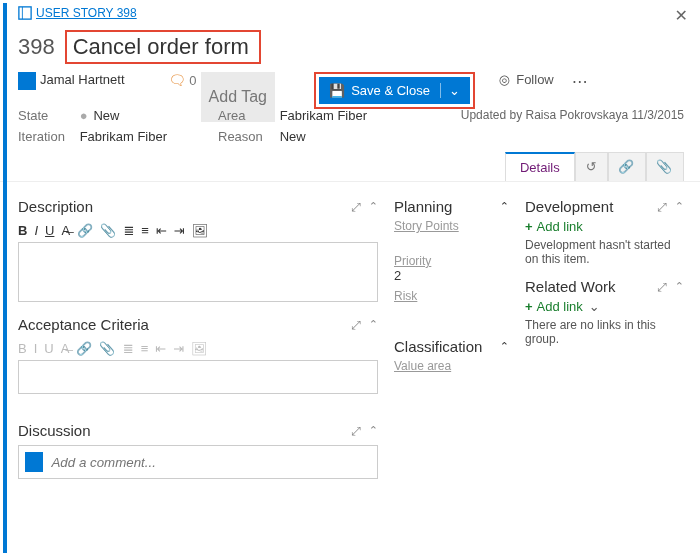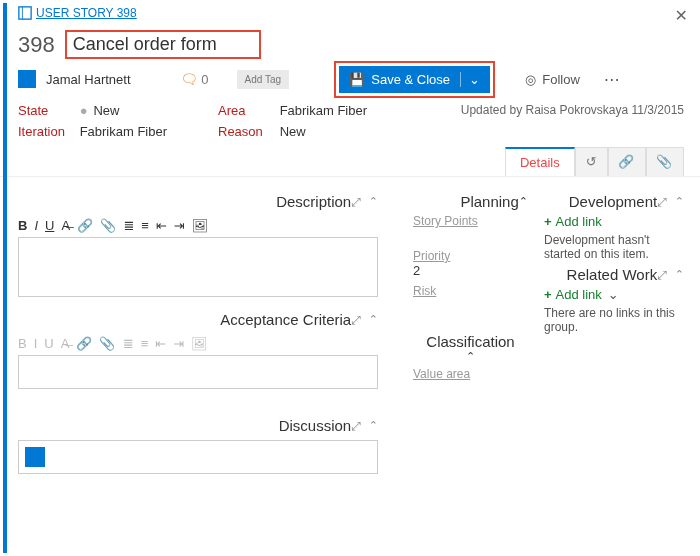--- a/index.html
+++ b/index.html
@@ -5,49 +5,49 @@
   * { box-sizing: border-box; margin: 0; padding: 0; font-family: "Segoe UI", Arial, sans-serif; }
   body { width: 700px; height: 556px; background: #fff; font-size: 13px; color: #333; position: relative; overflow: hidden;}
   .left-bar { position:absolute; left:3px; top:3px; width:4px; height:550px; background:#0078d4;}
   .header-top { display:flex; align-items:center; padding:0 16px 0 18px; height:26px;}
   .story-icon { width:14px; height:14px; margin-right:4px; }
   .story-link { color:#0078d4; text-decoration:underline; font-size:12px; }
   .close-x { position:absolute; right:12px; top:6px; font-size:16px; color:#666; cursor:pointer;}
   .title-row { display:flex; align-items:center; padding:4px 16px 4px 18px; }
   .id-num { font-size:22px; color:#555; margin-right:10px; }
   .title-box { border:2px solid #e34632; padding:2px 6px; }
-  .title-box input { border:none; font-size:18px; font-weight:400; color:#333; outline:none; width:180px; background:transparent;}
-  .meta-row { display:flex; align-items:center; padding:4px 16px 4px 18px; gap:10px; height:32px;}
+  .title-box input { border:none; font-size:22px; font-weight:400; color:#333; outline:none; width:180px; background:transparent;}
+  .meta-row { display:flex; align-items:flex-start; padding:4px 16px 4px 18px; gap:4px; height:32px;}
   .avatar { width:18px; height:18px; background:#0078d4; display:inline-block; }
   .assigned { font-size:13px; color:#333; }
   .comments { display:flex; align-items:center; gap:3px; color:#777; margin-left:40px;}
   .comments-ic { color:#e58f3c; font-size:14px;}
-  .addtag { background:#eaeaea; color:#777; padding:4px 8px; font-size:10px; margin-left:18px; cursor:pointer;}
+  .addtag { background:#eaeaea; color:#777; padding:16px 8px; font-size:16px; cursor:pointer;}
   .save-wrap { border:2px solid #e34632; padding:3px; margin-left:35px;}
   .save-btn { background:#0078d4; color:#fff; border:none; padding:6px 10px; font-size:13px; display:flex; align-items:center; gap:6px; cursor:pointer;}
   .save-btn .chev { border-left:1px solid rgba(255,255,255,.5); padding-left:8px; margin-left:4px;}
   .follow { display:flex; align-items:center; gap:6px; color:#555; font-size:13px; margin-left:20px; cursor:pointer;}
   .dots { margin-left:14px; color:#555; font-size:16px; cursor:pointer; letter-spacing:2px;}
   .info-row { display:flex; padding:8px 16px 0 18px; font-size:13px; color:#777;}
   .info-col { flex:0 0 200px; }
   .info-col.mid{flex:0 0 200px;}
   .info-col.right{flex:1; text-align:right; color:#666; font-size:12px;}
-  .label { color:#b91c1c; display:inline-block; width:58px;}
+  .label { color:#737373; display:inline-block; width:58px;}
   .val { color:#333; }
   .val.newdot::before{content:"●"; color:#aaa; margin-right:6px;}
   .info-row2 { padding-top:6px;}
   .tabs { display:flex; justify-content:flex-end; padding-right:16px; margin-top:8px; border-bottom:1px solid #eee;}
   .tab { padding:6px 14px; font-size:13px; color:#555; cursor:pointer; background:#f2f2f2; border:1px solid #ddd; border-bottom:none;}
-  .tab.active{ background:#fff; color:#ef4444; border-top:2px solid #0078d4; border-left:1px solid #ddd; border-right:1px solid #ddd;}
+  .tab.active{ background:#fff; color:#701a75; border-top:2px solid #0078d4; border-left:1px solid #ddd; border-right:1px solid #ddd;}
   .tab.icon-only{ padding:6px 10px; color:#777;}
   .main { display:flex; padding:10px 16px 0 18px; gap:16px;}
   .col-l { flex:0 0 360px;}
-  .col-m { flex:0 0 115px;margin-left:19px;}
+  .col-m { flex:0 0 115px;}
   .col-r { flex:1;}
-  .section-h { display:flex; align-items:center; justify-content:flex-end; font-size:15px; color:#333; margin:6px 0 4px;}
+  .section-h { display:flex; align-items:center; justify-content:space-between; font-size:15px; color:#333; margin:6px 0 4px;}
   .section-h .ctrls{ color:#888; font-size:12px; display:flex; gap:8px;}
   .section-h .caret{ font-size:11px;}
   .toolbar { display:flex; gap:7px; font-size:13px; padding:4px 0; }
   .toolbar span{ cursor:pointer;}
   .toolbar.dim span{ color:#bbb;}
   .editor { border:1px solid #ccc; height:60px; margin-bottom:14px; background:#fff;}
   .editor.sm{height:34px;}
   .field-l { font-size:12px; color:#999; margin-top:4px;text-decoration:underline;}
   .field-v { font-size:13px; color:#333; margin-bottom:6px;}
   .dev-text{ font-size:12px; color:#555; margin-top:4px;}
@@ -183,58 +183,59 @@
     <div class="discussion">
       <div class="section-h">
         <span>Discussion</span>
         <span class="ctrls">
             <span>⤢</span>
             <span class="caret">⌃</span>
           </span>
       </div>
       <div class="comment-box">
         <span class="cavatar"></span>
+        <input type="text" placeholder="Add a comment..." style="">
       </div>
     </div>
   </div>
 
   <div class="col-m">
     <div class="section-h">
         <span>Planning</span>
         <span class="caret">⌃</span>
       </div>
     <div class="field-l">Story Points</div>
     <div class="field-v">&nbsp;</div>
     <div class="field-l">Priority</div>
     <div class="field-v">2</div>
     <div class="field-l">Risk</div>
     <div class="field-v">&nbsp;</div>
 
-    <div class="section-h" style="margin-top:20px;flex-direction:column;">
+    <div class="section-h" style="margin-top:20px;">
         <span>Classification</span>
         <span class="caret">⌃</span>
       </div>
     <div class="field-l">Value area</div>
   </div>
 
   <div class="col-r">
     <div class="section-h">
         <span>Development</span>
         <span class="ctrls">
           <span>⤢</span>
           <span class="caret">⌃</span>
         </span>
       </div>
     <div class="add-link">
         <span class="plus">+</span>
         <span>Add link</span>
       </div>
     <div class="dev-text">Development hasn't started on this item.</div>
 
-    <div class="section-h" style="margin-top:5px;">
+    <div class="section-h" style="margin-top:12px;">
         <span>Related Work</span>
         <span class="ctrls">
           <span>⤢</span>
           <span class="caret">⌃</span>
         </span>
       </div>
     <div class="add-link">
         <span class="plus">+</span>
         <span>Add link</span>
         <span style="color:#555;margin-left:2px;">⌄</span>

